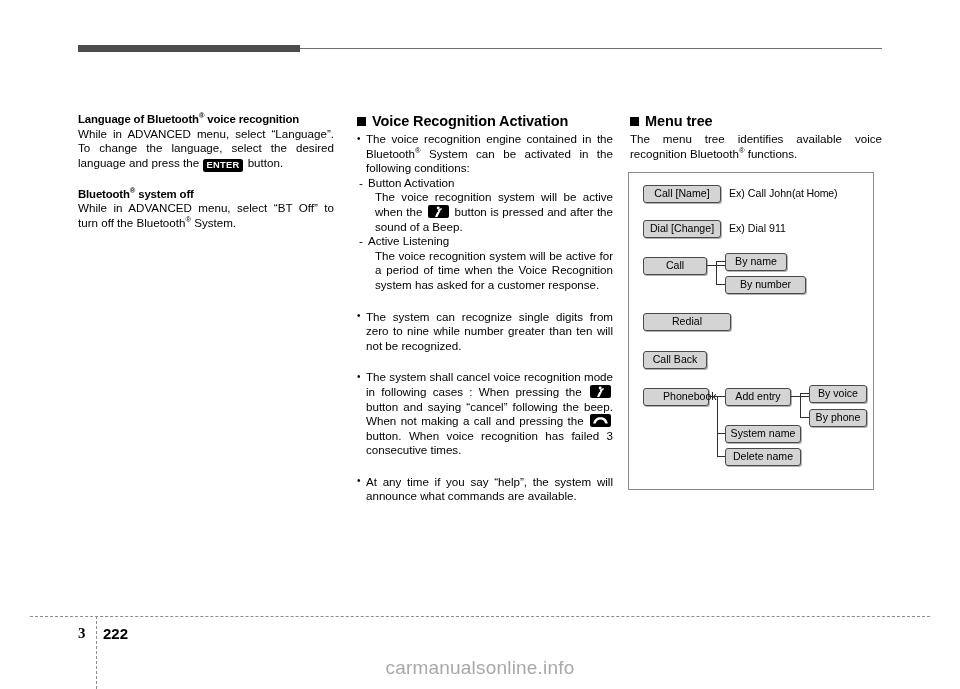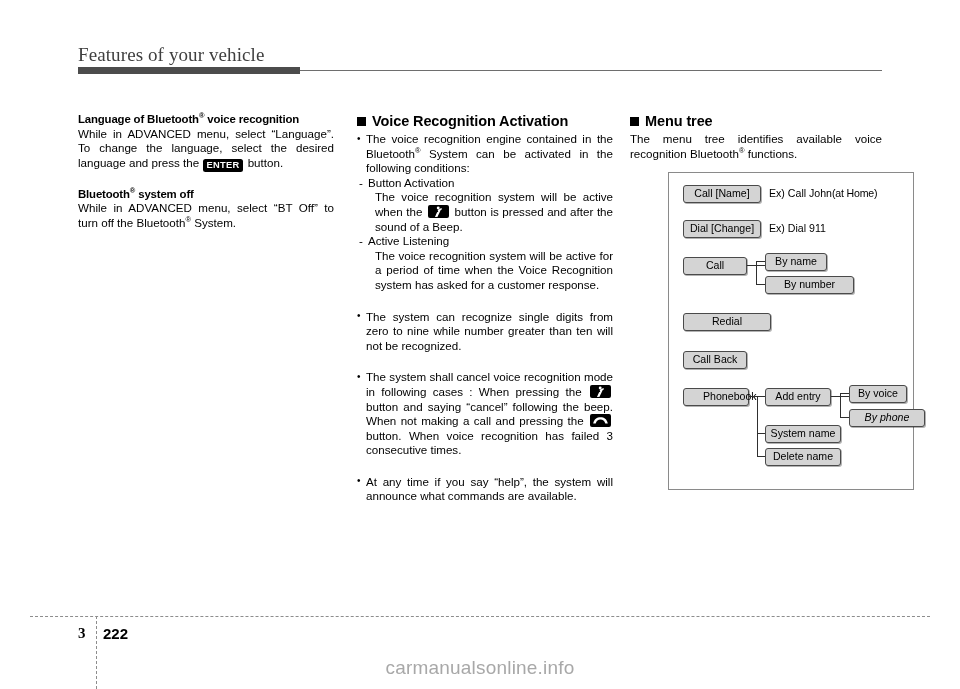--- a/index.html
+++ b/index.html
@@ -169,21 +169,20 @@
   
   #tree-panel {
     position: absolute;
     left: 628px;
     top: 172px;
     width: 246px;
     height: 318px;
     border: 1px solid #8a8a8a;
     background: #ffffff;
     box-sizing: border-box;
-    margin-left: 40px;
   }
   .node {
     position: absolute;
     background: #d4d4d4;
     border: 1px solid #4a4a4a;
     border-radius: 3px;
     font-size: 10.6px;
     line-height: 13px;
     text-align: center;
     color: #000;
@@ -250,21 +249,20 @@
     text-align: center;
     font-size: 19px;
     color: #a8a8a8;
     letter-spacing: 0.2px;
   }
 </style>
 </head>
 <body>
 
 <div id="page-header">
-  <div class="title">Features of your vehicle</div>
   <div class="rule-wrap">
     <div class="rule-thick"></div>
     <div class="rule-thin"></div>
   </div>
 </div>
 
 <div class="col" id="col-left">
 
   <div class="sub-head">
     <span>Language of Bluetooth</span><span class="sup">®</span><span> voice recognition</span>
@@ -347,34 +345,34 @@
     <span>Ex) Call John</span><span class="tight">(at Home)</span>
   </div>
 
   <div class="node" style="left:14px; top:47px; width:78px;">Dial [Change]</div>
   <div class="ex" style="left:100px; top:49px;">
     <span>Ex) Dial 911</span>
   </div>
 
   <div class="node" style="left:14px; top:84px; width:64px;text-align:center;">Call</div>
   <div class="node" style="left:96px; top:80px; width:62px;">By name</div>
-  <div class="node" style="left:96px; top:103px; width:89px;">By number</div>
+  <div class="node" style="left:96px; top:103px; width:81px;">By number</div>
   <div class="ln h" style="left:78px; top:92px; width:18px;"></div>
   <div class="ln v" style="left:87px; top:88px; height:23px;"></div>
   <div class="ln h" style="left:87px; top:88px; width:9px;"></div>
   <div class="ln h" style="left:87px; top:111px; width:9px;"></div>
 
   <div class="node" style="left:14px; top:140px; width:88px;">Redial</div>
 
   <div class="node" style="left:14px; top:178px; width:64px;">Call Back</div>
 
   <div class="node" style="left:14px; top:215px; width:66px;padding-left:19px;">Phonebook</div>
   <div class="node" style="left:96px; top:215px; width:66px;">Add entry</div>
   <div class="node" style="left:180px; top:212px; width:58px;">By voice</div>
-  <div class="node" style="left:180px; top:236px; width:76px;font-style:italic;">By phone</div>
+  <div class="node" style="left:180px; top:236px; width:58px;">By phone</div>
   <div class="node" style="left:96px; top:252px; width:76px;">System name</div>
   <div class="node" style="left:96px; top:275px; width:76px;">Delete name</div>
 
   <div class="ln h" style="left:80px; top:223px; width:16px;"></div>
   <div class="ln v" style="left:88px; top:223px; height:60px;"></div>
   <div class="ln h" style="left:88px; top:260px; width:8px;"></div>
   <div class="ln h" style="left:88px; top:283px; width:8px;"></div>
 
   <div class="ln h" style="left:162px; top:223px; width:18px;"></div>
   <div class="ln v" style="left:171px; top:220px; height:24px;"></div>

